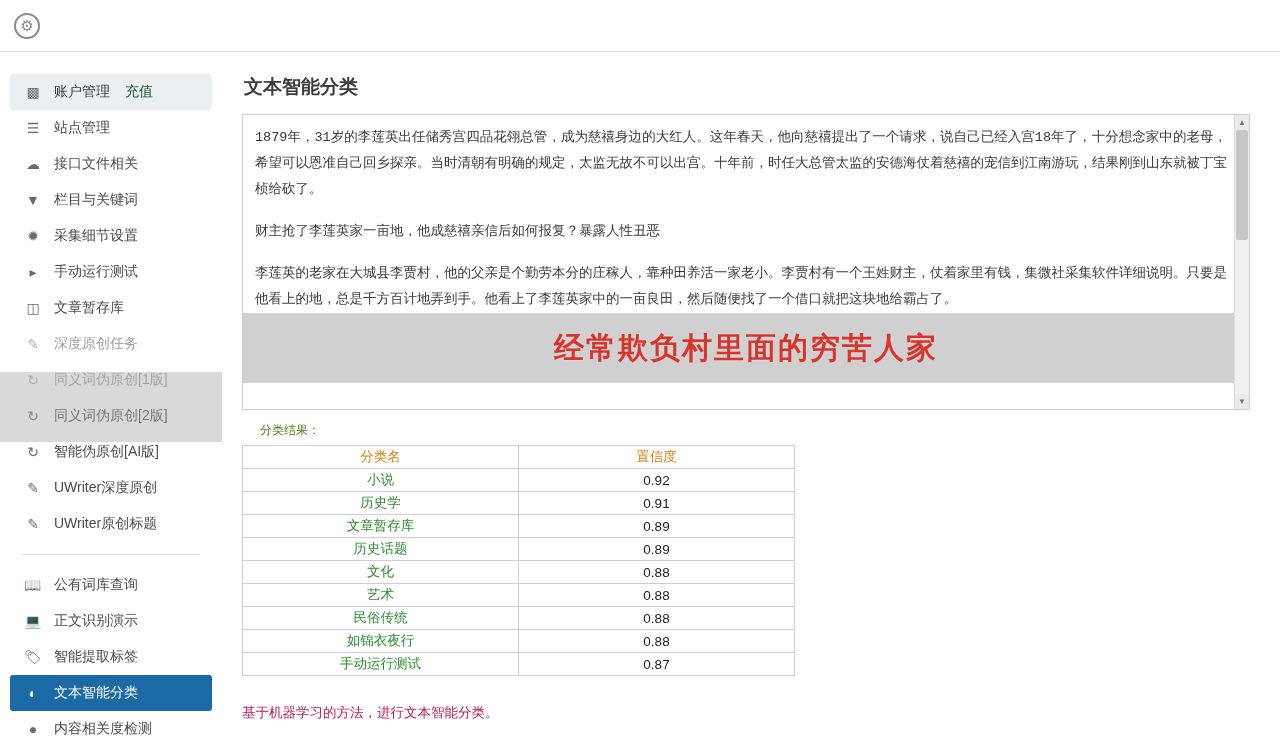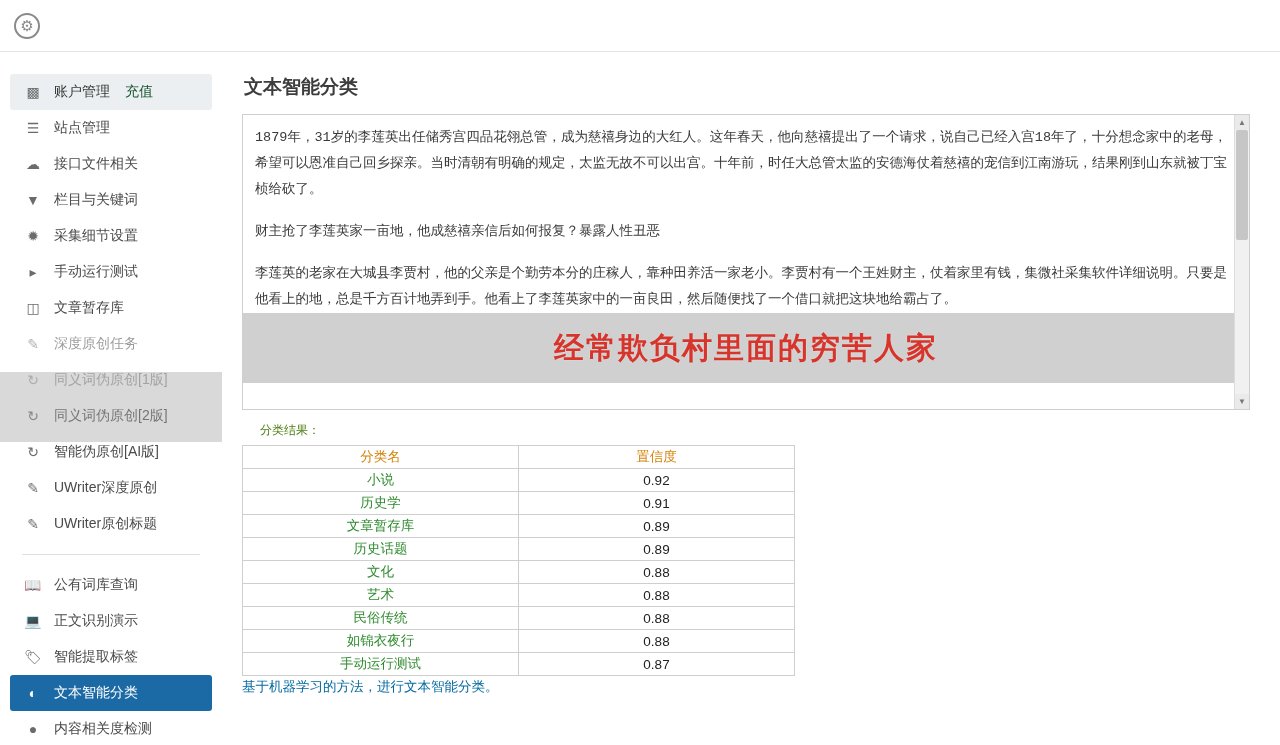--- a/index.html
+++ b/index.html
@@ -177,23 +177,23 @@
     border: 1px solid #cfcfcf;
     height: 23px;
     text-align: center;
     font-weight: normal;
     padding: 0 16px;
   }
   table.result th { color: #d4820a; }
   table.result td.cat { color: #2e8b2e; width: 276px; }
   table.result td.conf { color: #222; }
   .footnote {
-    margin-top: 2px;
+    margin-top: 28px;
     font-size: 13.5px;
-    color: #0369a1;
+    color: #be185d;
   }
 </style>
 </head>
 <body>
 
 <div class="header">
   <span class="logo-icon">⚙</span>
 </div>
 
 <div class="layout">

